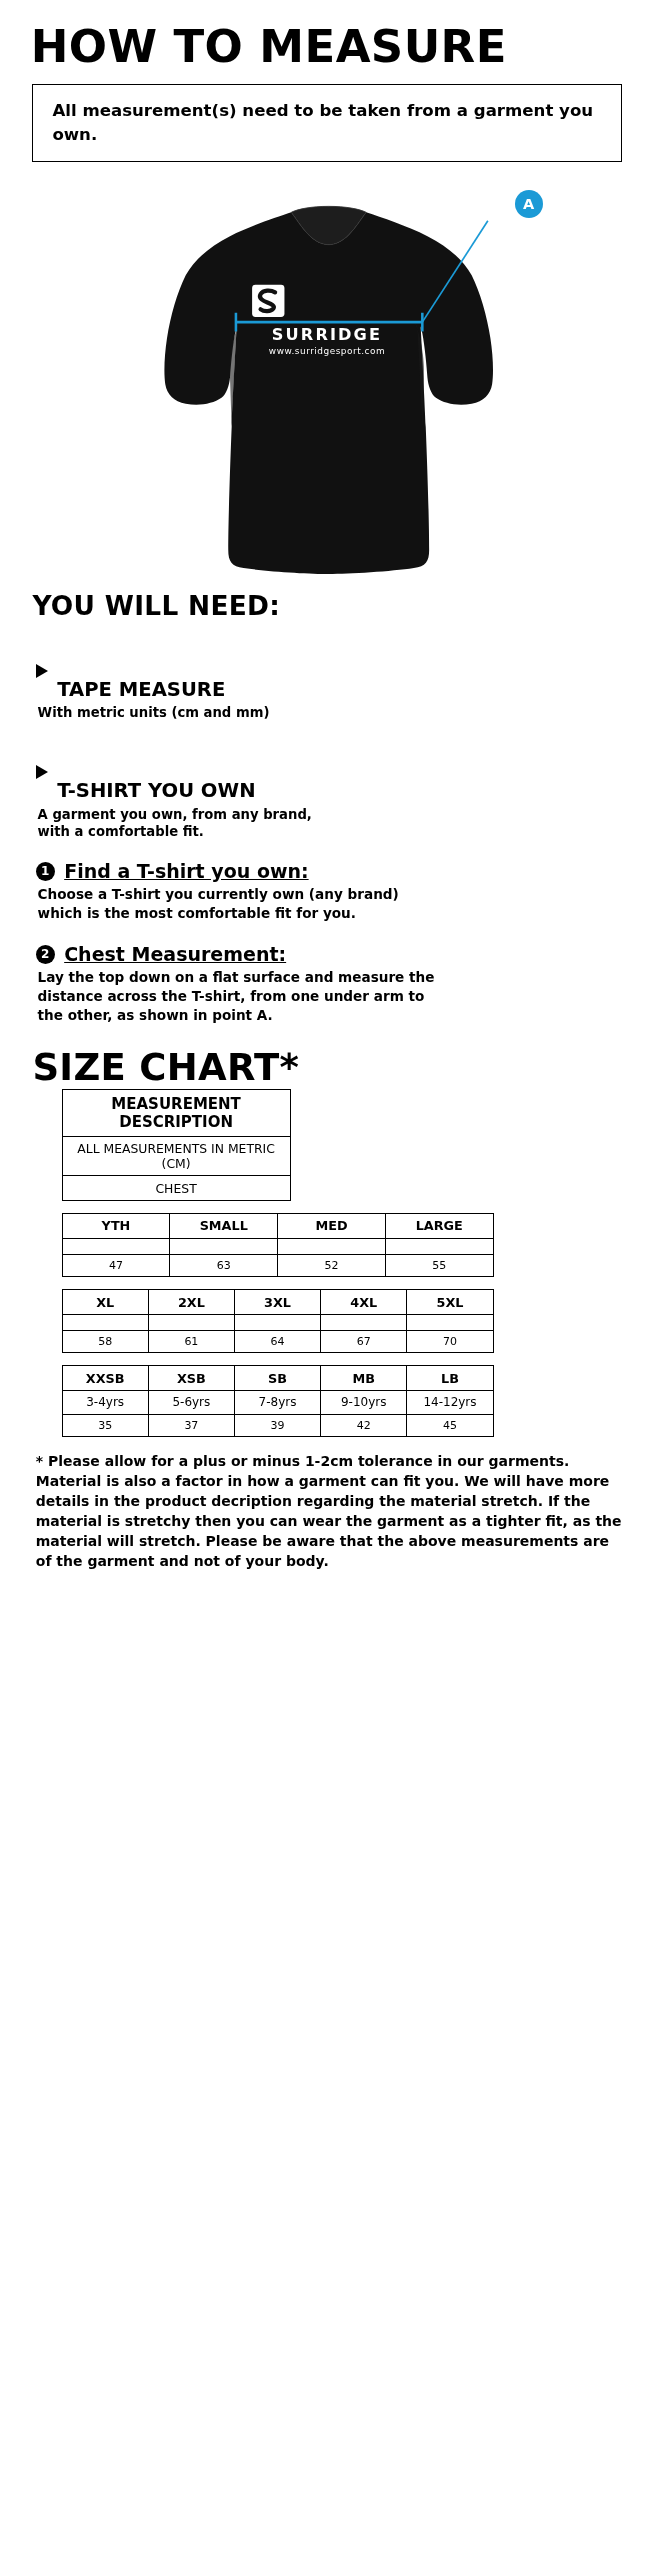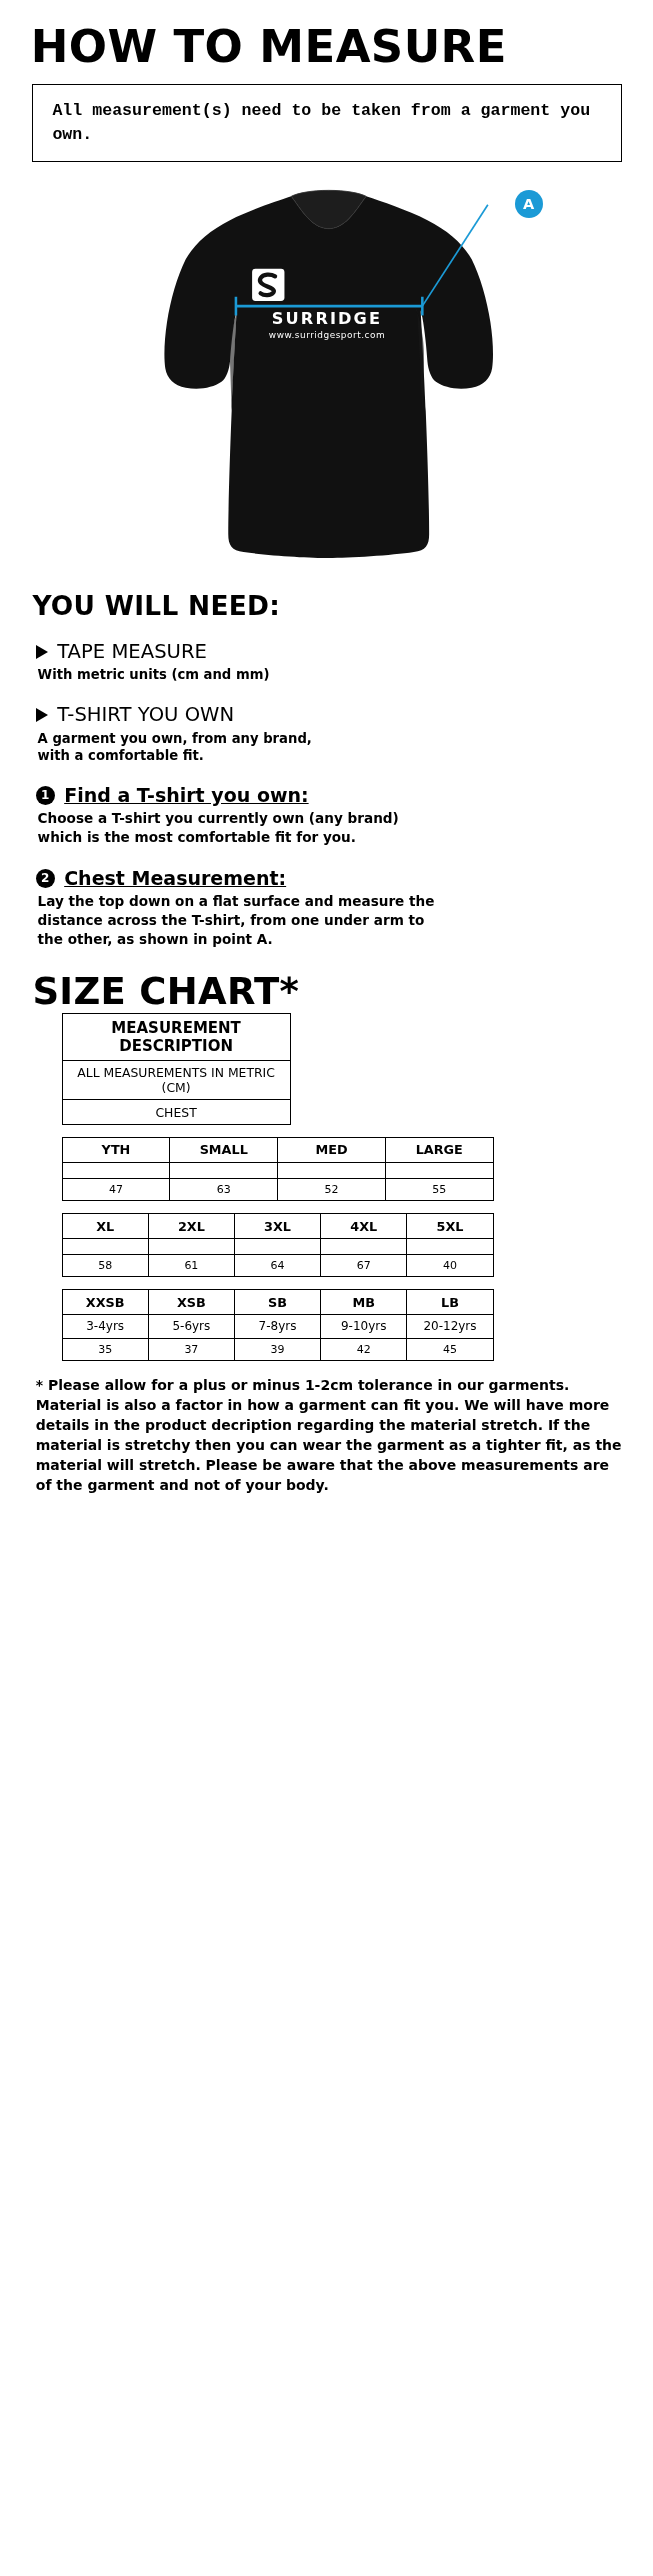--- a/index.html
+++ b/index.html
@@ -28,39 +28,38 @@
     margin: 24px 0 15.3px 5.1px;
     line-height: 1.0;
     font-family: "DejaVu Sans", sans-serif;
   }
 
   
   .notice-box {
     border: 1.7px solid #000;
     margin: 0 6.8px 0 6.8px;
     padding: 13.6px 15.3px 13.6px 19px;
-    font-family: Liberation Mono, monospace;
   }
   .notice-text {
     font-size: 16.6px;
     font-weight: bold;
     line-height: 1.45;
   }
 
   
   .shirt-area {
     position: relative;
     height: 401px;
     margin-top: 19px;
   }
   .shirt-svg-wrap {
     position: absolute;
     left: 50%;
     transform: translateX(-50%);
-    top: 0;
+    top: 16px;
   }
   .badge-a {
     position: absolute;
     left: 489px;
     top: 9.4px;
     width: 28px;
     height: 28px;
     border-radius: 50%;
     background: #1b9ad6;
     color: #ffffff;
@@ -84,21 +83,22 @@
   .tri {
     width: 0; height: 0;
     border-left: 12.8px solid #000;
     border-top: 7.7px solid transparent;
     border-bottom: 7.7px solid transparent;
     margin-right: 9.4px;
     display: inline-block;
   }
   .need-title {
     font-size: 19.6px;
-    font-weight: normal;
+    font-weight: bold;
+    margin-top: 38px;
   }
   .need-sub {
     font-size: 13.2px;
     font-weight: bold;
     margin: 1.7px 0 19px 12px;
     line-height: 1.35;
   }
 
   
   .step-row { display: flex; align-items: center; margin: 0 0 2.6px 10.2px; }
@@ -322,42 +322,42 @@
         <td class="blank"></td>
         <td class="blank"></td>
         <td class="blank"></td>
         <td class="blank"></td>
       </tr>
       <tr>
         <td class="val">58</td>
         <td class="val">61</td>
         <td class="val">64</td>
         <td class="val">67</td>
-        <td class="val">40</td>
+        <td class="val">70</td>
       </tr>
     </tbody>
   </table>
 
   <table class="grid size-table">
     <thead>
       <tr>
         <th style="width:20%">XXSB</th>
         <th style="width:20%">XSB</th>
         <th style="width:20%">SB</th>
         <th style="width:20%">MB</th>
         <th style="width:20%">LB</th>
       </tr>
     </thead>
     <tbody>
       <tr>
         <td class="agerange">3-4yrs</td>
         <td class="agerange">5-6yrs</td>
         <td class="agerange">7-8yrs</td>
         <td class="agerange">9-10yrs</td>
-        <td class="agerange">20-12yrs</td>
+        <td class="agerange">14-12yrs</td>
       </tr>
       <tr>
         <td class="val">35</td>
         <td class="val">37</td>
         <td class="val">39</td>
         <td class="val">42</td>
         <td class="val">45</td>
       </tr>
     </tbody>
   </table>

